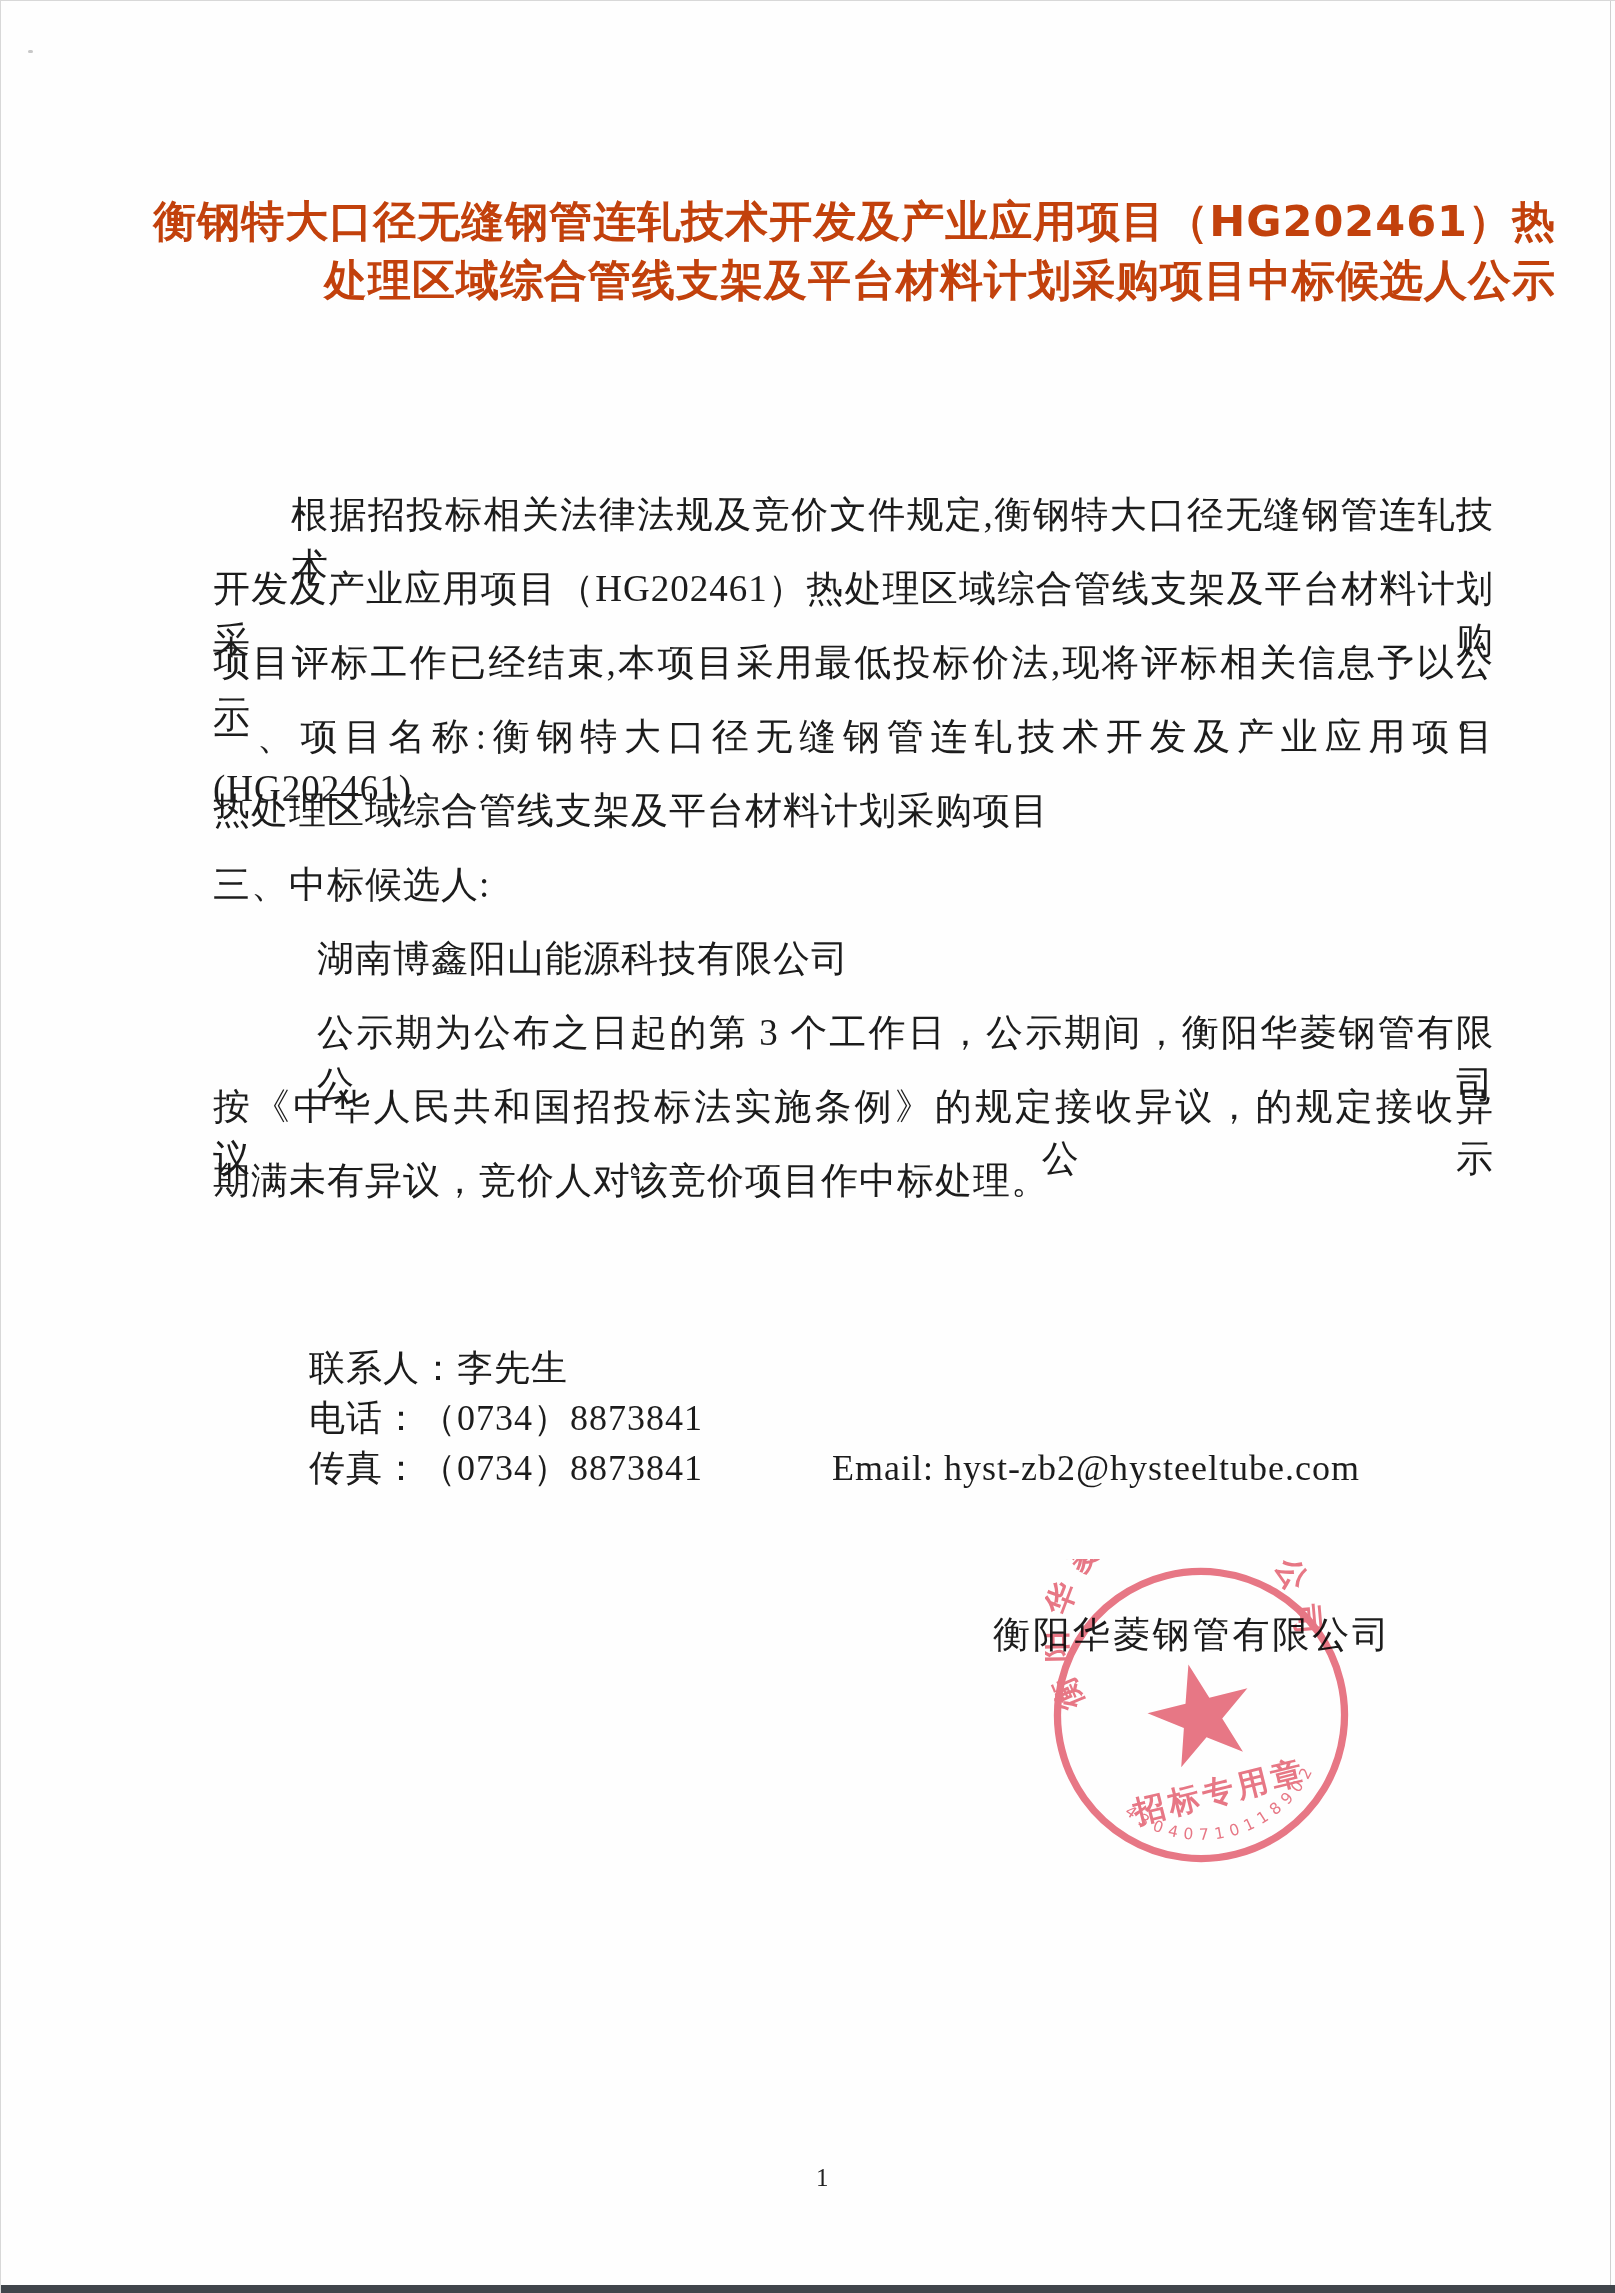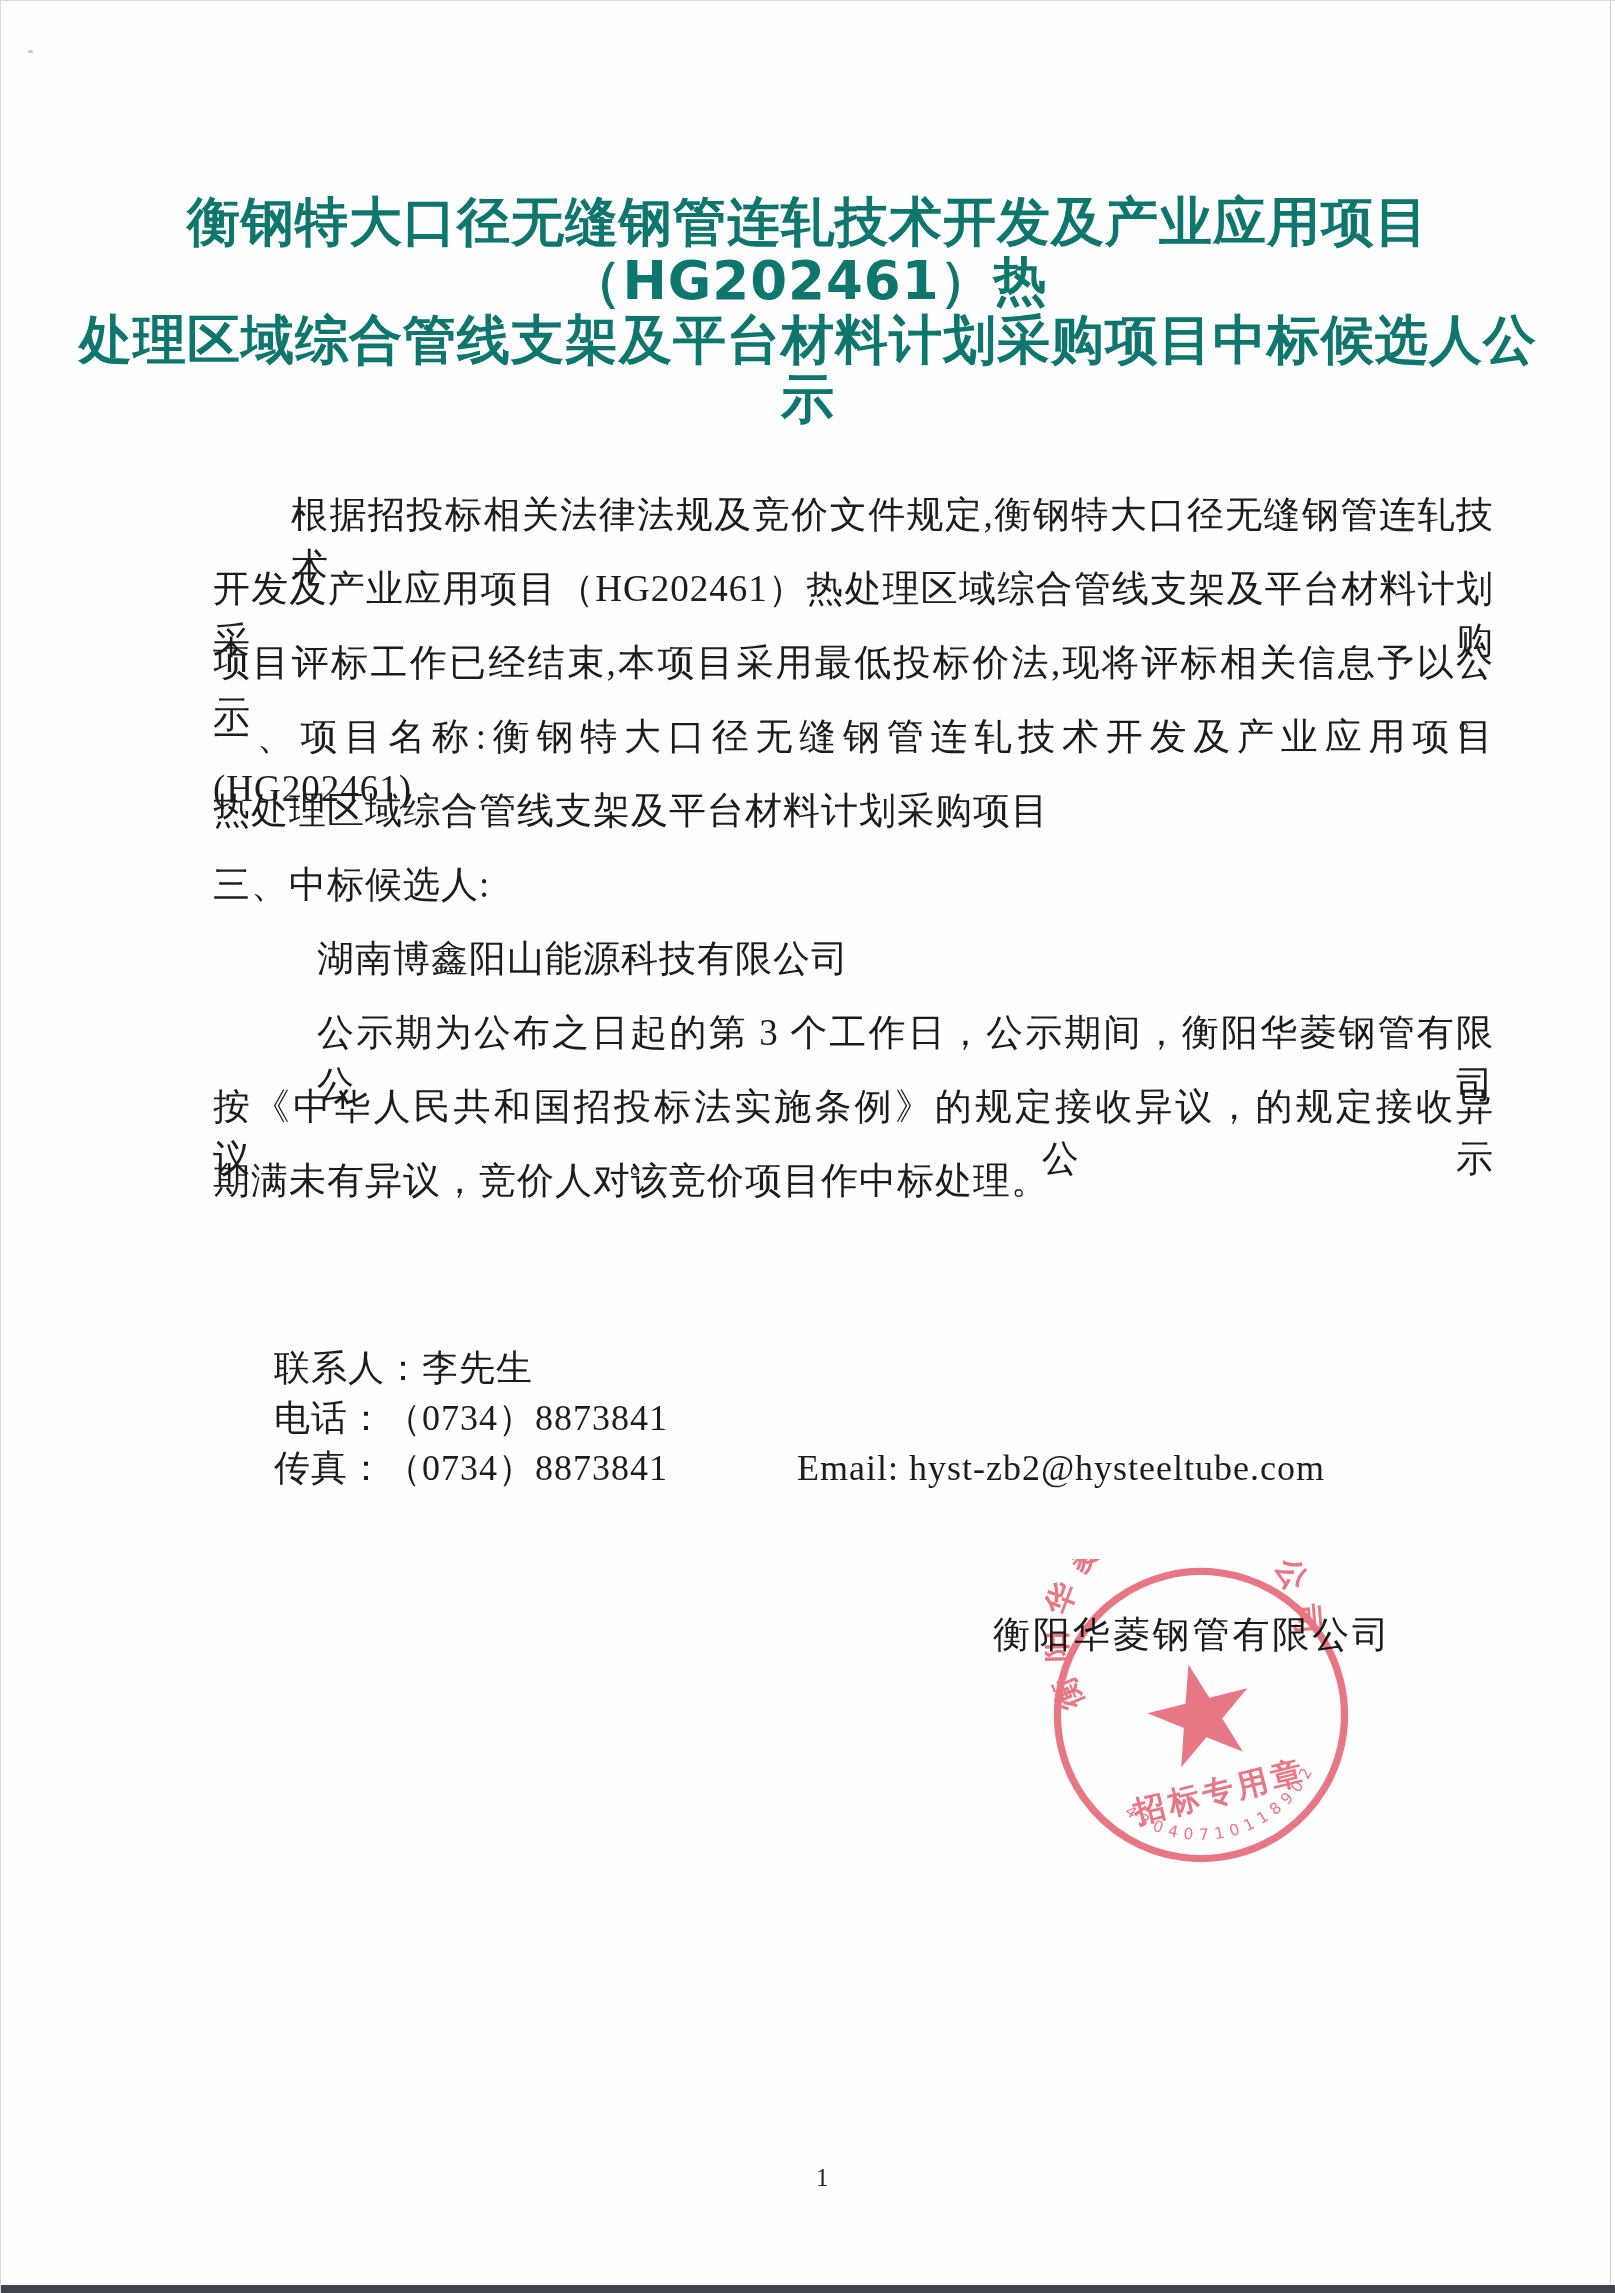--- a/index.html
+++ b/index.html
@@ -14,43 +14,43 @@
     box-sizing:border-box;
   }
   
   .edge-bottom{position:absolute;left:0;right:0;bottom:0;height:7.8px;background:#40454b;}
   .edge-right{position:absolute;top:0;bottom:0;right:3.9px;width:1px;background:#d0d0d0;}
   .speck{position:absolute;left:27px;top:49px;width:4.9px;height:2.9px;background:#9a9a9a;opacity:.55;border-radius:2px;}
 
   
   .title{
     position:absolute;left:59px;right:59px;top:191px;
-    text-align:center;
+    text-align:right;
     font-family:"DejaVu Sans","Liberation Sans",sans-serif;
-    font-weight:700;font-size:53px;line-height:59px;letter-spacing:1px;
-    color:#0f766e;
+    font-weight:700;font-size:43px;line-height:59px;letter-spacing:1px;
+    color:#c2410c;
   }
 
   
   .body-text{
     position:absolute;left:212px;top:488px;width:1281px;
     font-size:37px;line-height:52px;letter-spacing:1px;
     white-space:nowrap;
   }
   .bline{height:74px;}
   .j{white-space:normal;text-align:justify;text-align-last:justify;}
   .ind{padding-left:78px;}
   .ind2{padding-left:104px;}
 
   
   .contact{
     position:absolute;left:273px;top:1342px;
     font-size:36px;line-height:50px;letter-spacing:1px;
   }
-  .contact-row{position:relative;height:50px;white-space:nowrap;}
+  .contact-row{position:relative;height:50px;white-space:nowrap;margin-left:35px;}
   .email{position:absolute;left:523px;top:0;}
 
   
   .sig-company{
     position:absolute;left:992px;top:1609px;
     font-size:37px;letter-spacing:2.9px;white-space:nowrap;
   }
   .sig-date{
     position:absolute;left:1050px;top:1668px;
     font-size:37px;letter-spacing:1px;white-space:nowrap;

